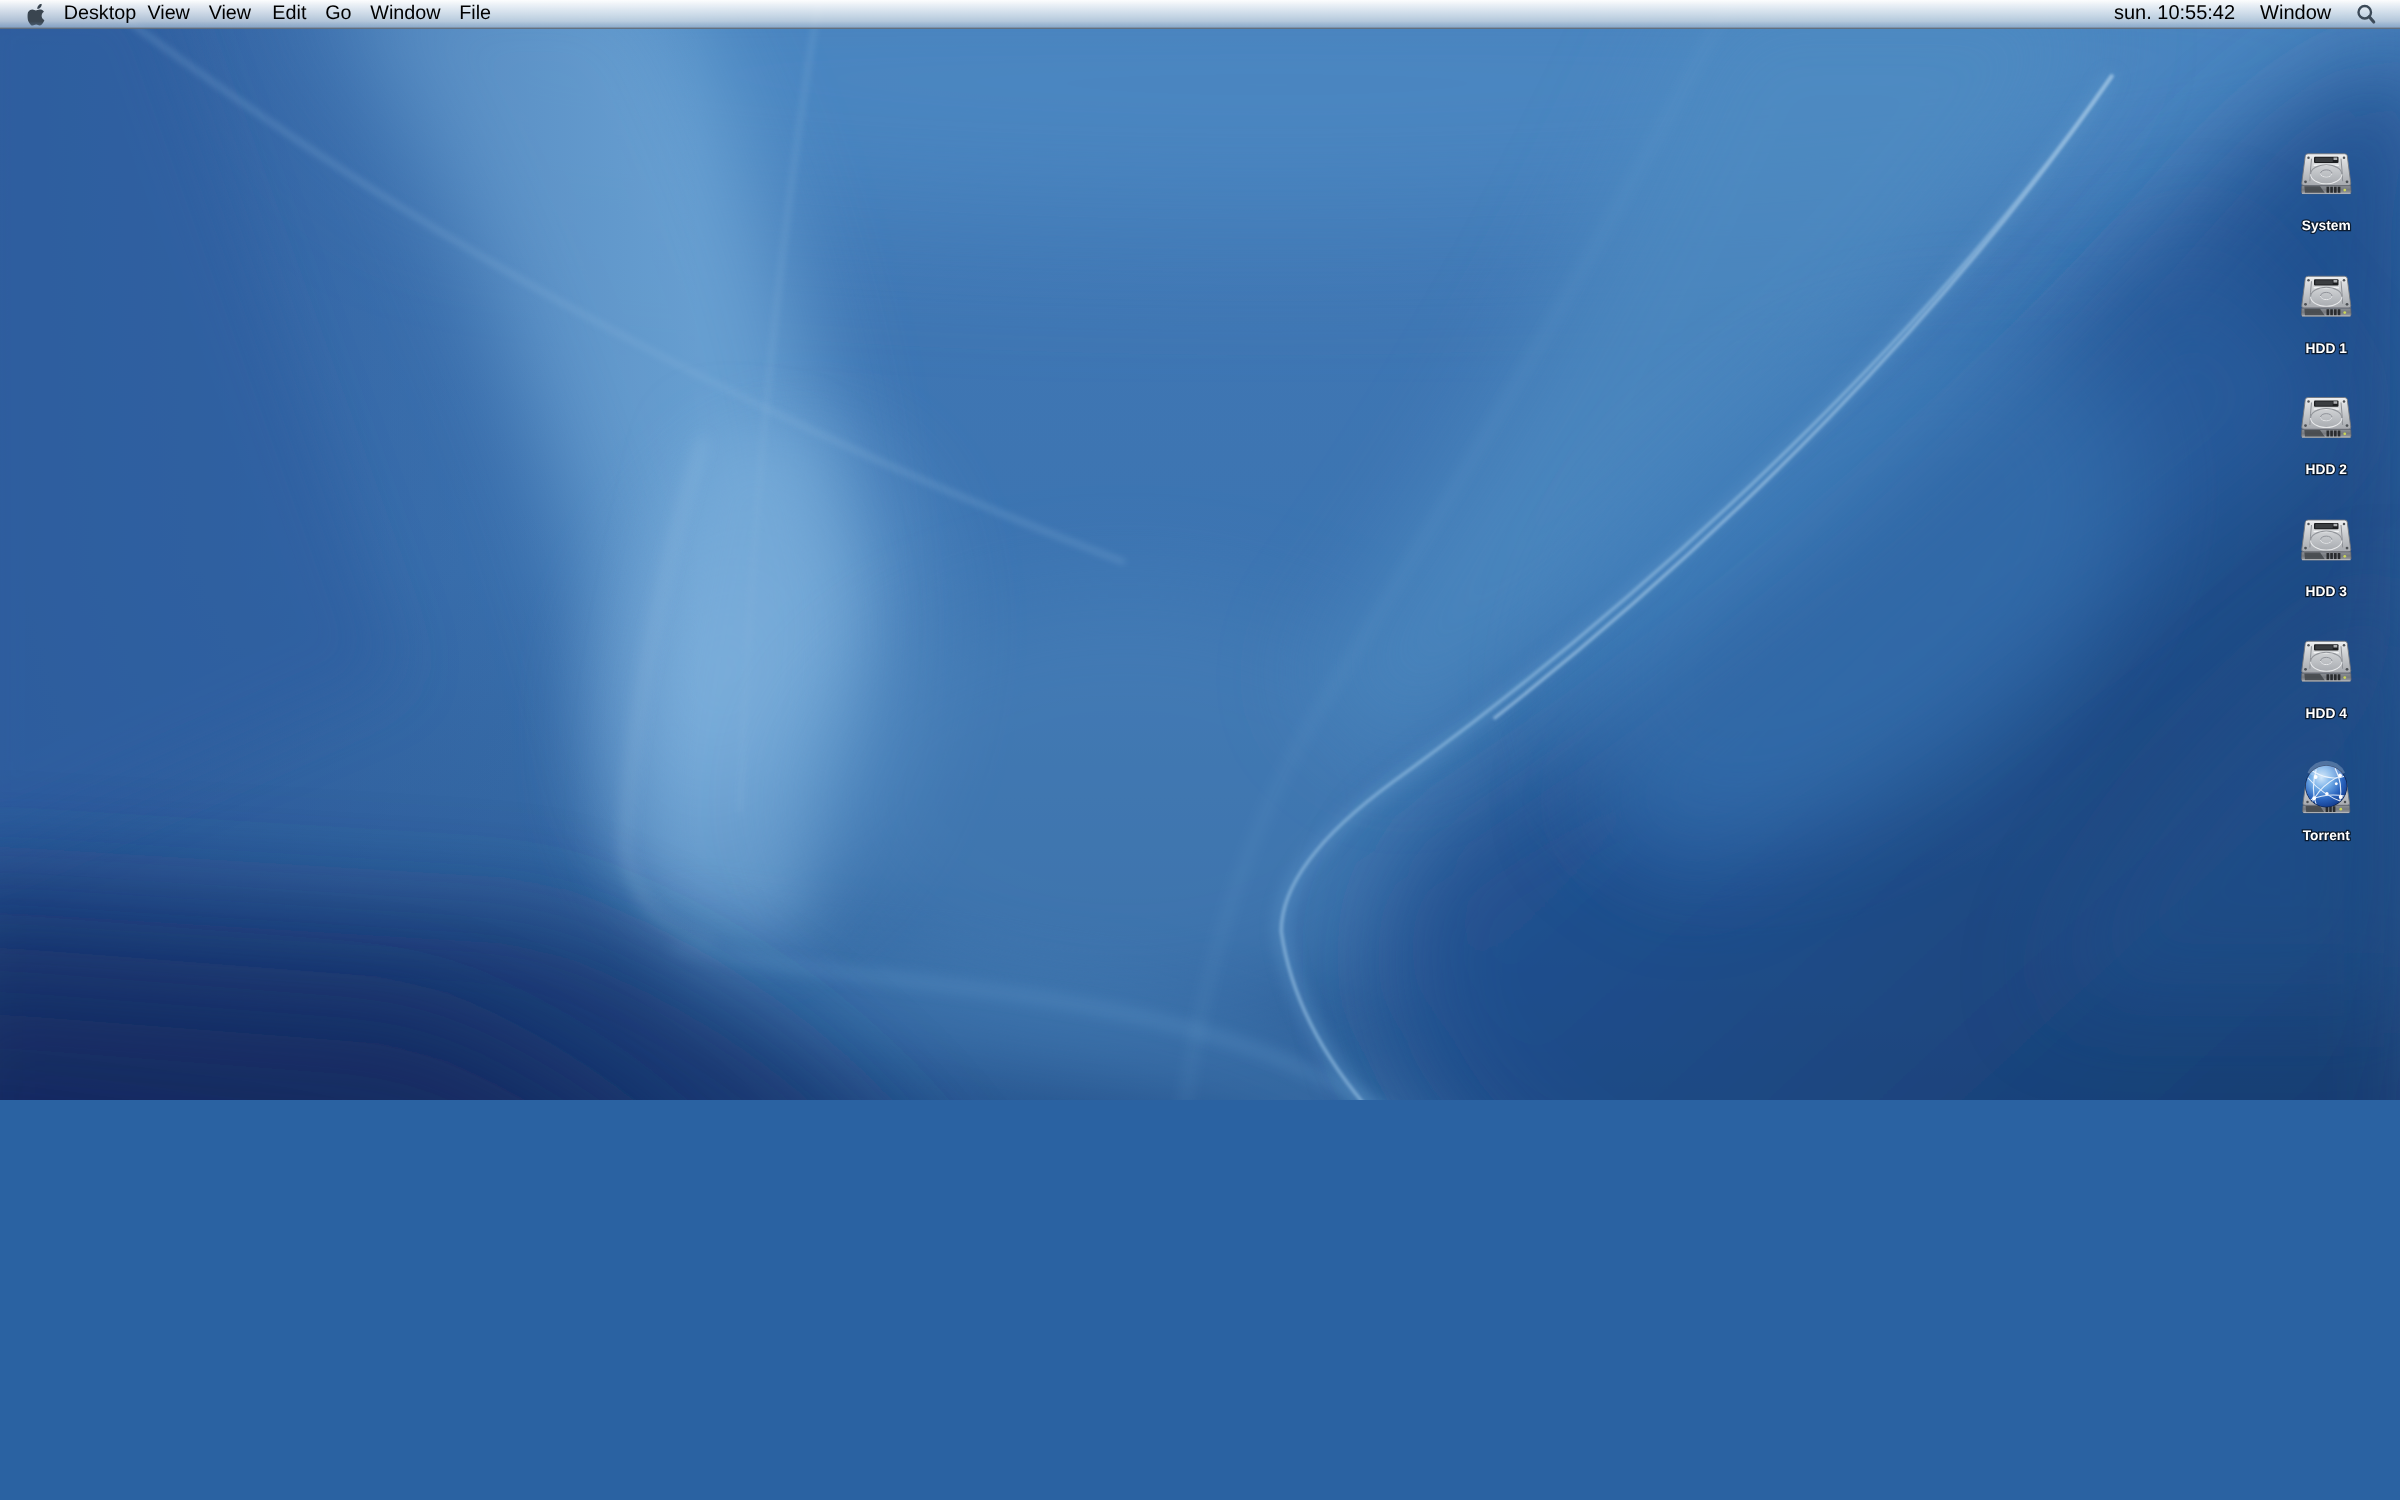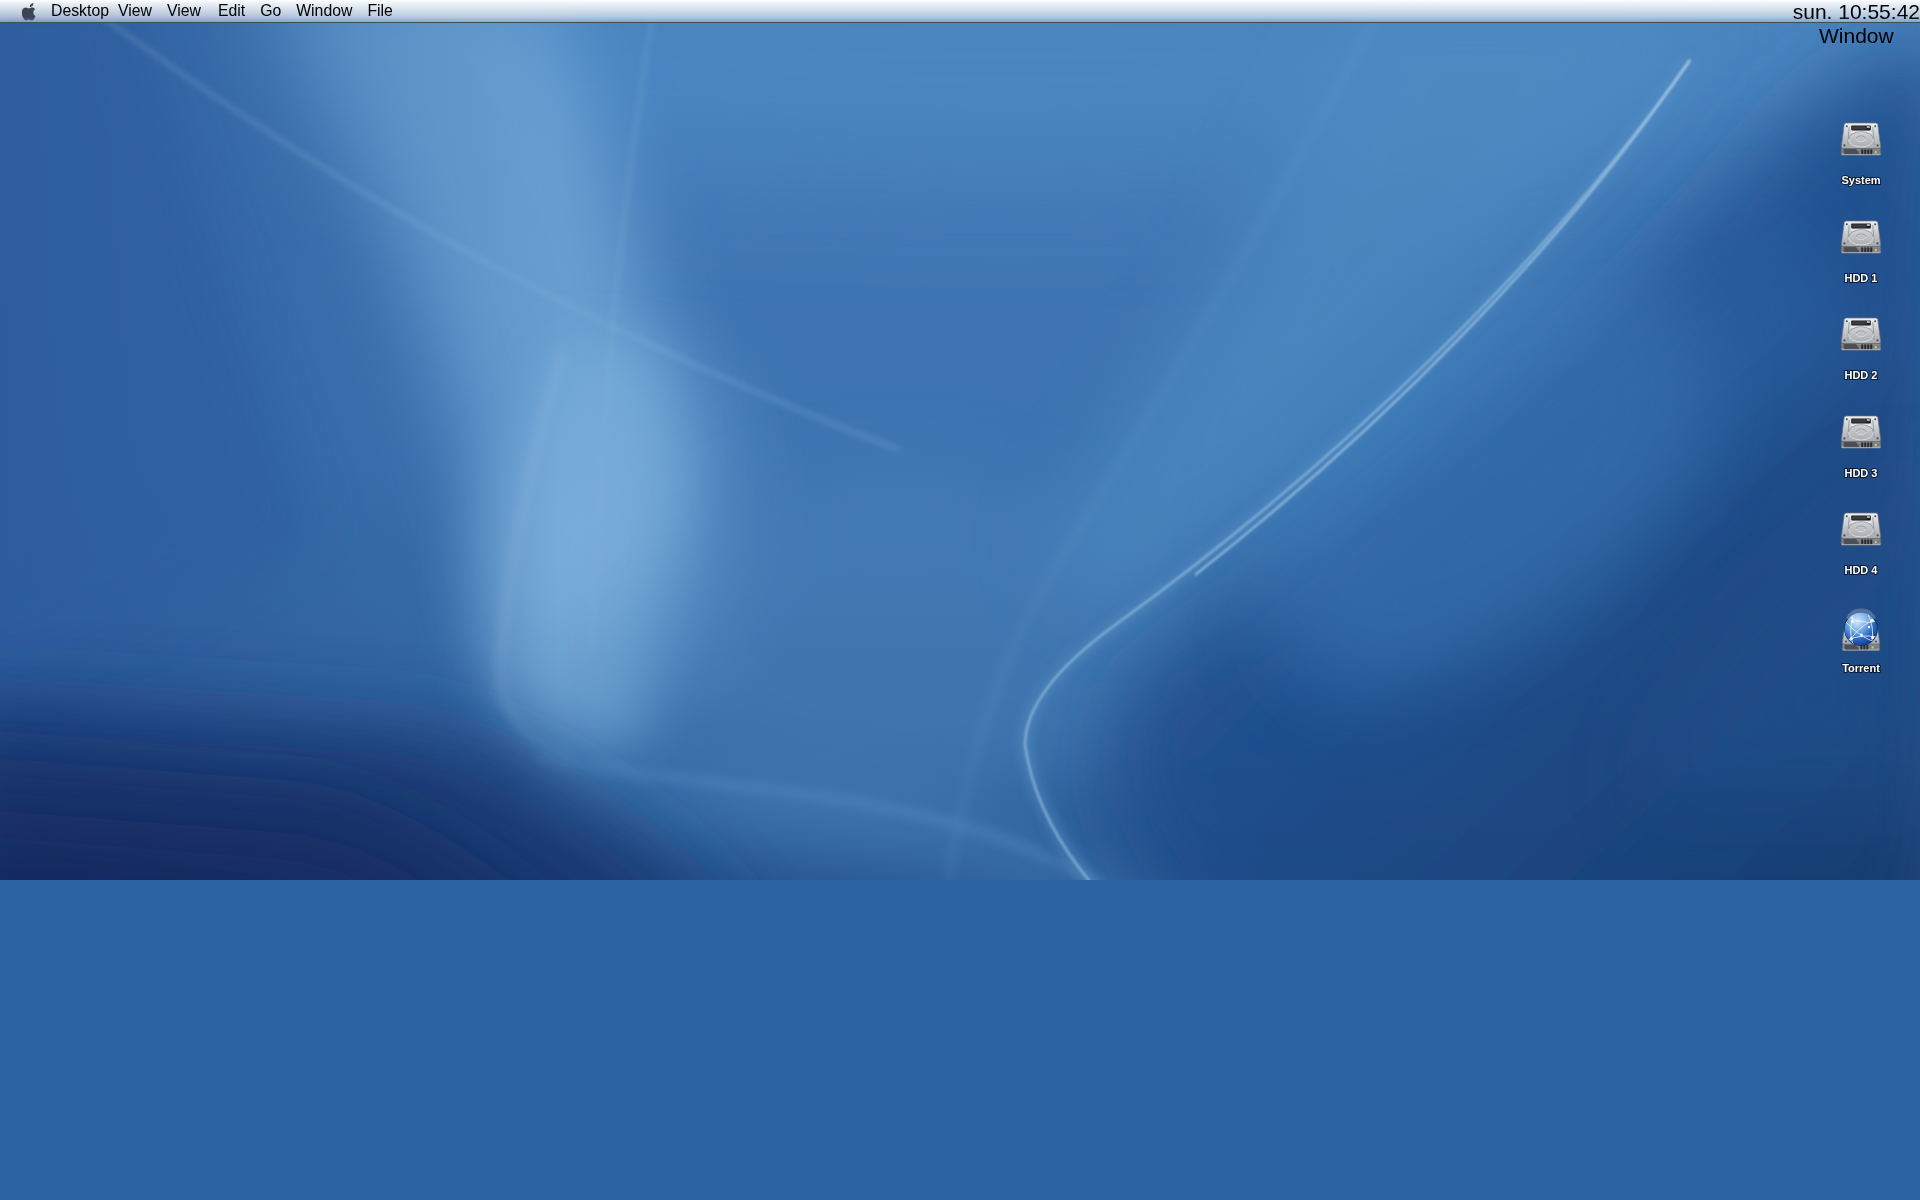--- a/index.html
+++ b/index.html
@@ -8,21 +8,21 @@
   #wp{position:absolute;left:0;top:0;}
   
   #menubar{position:absolute;left:0;top:0;width:1920px;height:22px;
     background:linear-gradient(180deg,rgba(255,255,255,.99) 0%,rgba(246,248,250,.93) 18%,rgba(233,238,242,.85) 45%,rgba(216,224,231,.78) 72%,rgba(199,210,220,.72) 92%,rgba(188,201,214,.70) 100%);
     border-bottom:1px solid rgba(44,59,76,.9);}
   #menubar:after{content:"";position:absolute;left:0;bottom:0;width:100%;height:5px;
     background:linear-gradient(180deg,rgba(110,150,195,0) 0%,rgba(110,150,195,.38) 100%);}
   #menubar .items{position:absolute;left:0;top:0;height:22px;display:flex;align-items:center;color:#000;
     font-size:15.8px;}
   #menubar .items span{display:block;}
-  #menubar .right{position:absolute;right:0;top:0;height:22px;display:flex;align-items:center;color:#000;font-size:21px;flex-direction:column;}
+  #menubar .right{position:absolute;right:0;top:0;height:22px;display:flex;align-items:center;color:#000;font-size:16px;}
   
   #dock{position:absolute;left:0;top:0;width:1920px;height:1200px;pointer-events:none;}
 </style>
 </head>
 <body>
 <div id="stage">
 
 <svg id="wp" width="1920" height="1200" viewBox="0 0 1920 1200">
   <defs>
     <linearGradient id="base" x1="0" y1="0" x2="0" y2="1">

